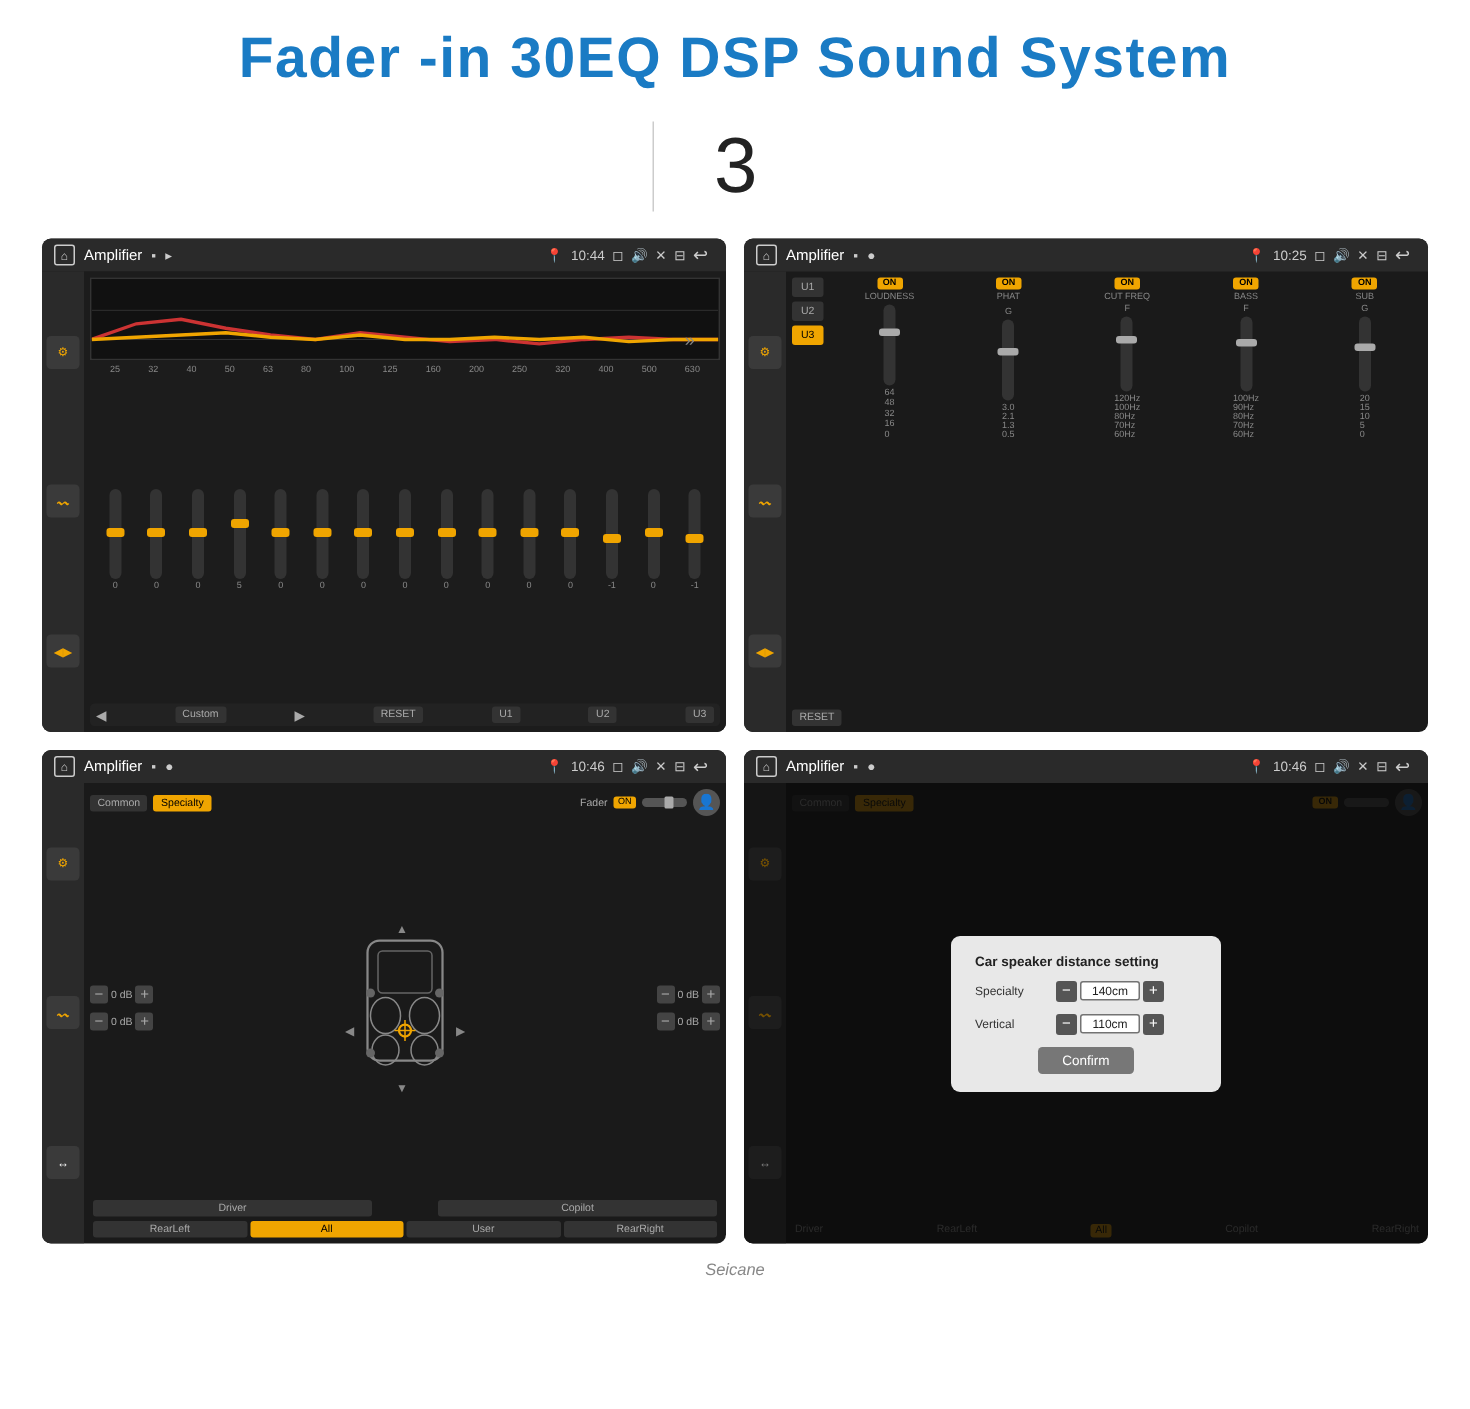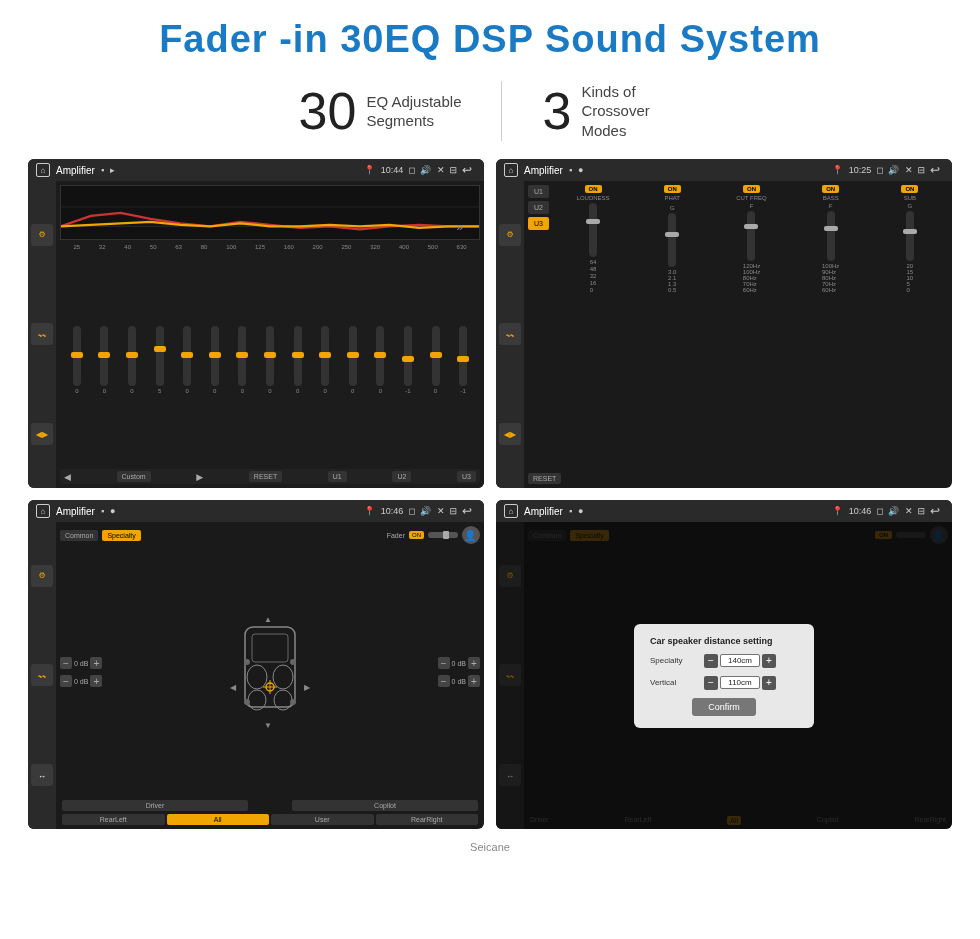--- a/index.html
+++ b/index.html
@@ -418,38 +418,34 @@
       align-self: center;
       cursor: pointer;
     }
 
     
     .watermark {
       text-align: center;
       font-size: 11px;
       color: #888;
       padding: 2px;
+      font-style: italic;
     }
   </style>
 </head>
 <body>
 
 <div class="page-header">
   <div class="page-title">Fader -in 30EQ DSP Sound System</div>
 </div>
 
 <div class="stats-row">
-  <div class="stat-item">
-    <span class="stat-number">30</span>
-    <span class="stat-label">EQ Adjustable<br>Segments</span>
-  </div>
   <div class="stat-divider"></div>
   <div class="stat-item">
     <span class="stat-number">3</span>
-    <span class="stat-label">Kinds of<br>Crossover Modes</span>
   </div>
 </div>
 
 <div class="screens-grid">
 
   <div class="screen">
     <div class="status-bar">
       <div class="status-bar-left">
         <div class="home-icon">⌂</div>
         <span class="app-title">Amplifier</span>

